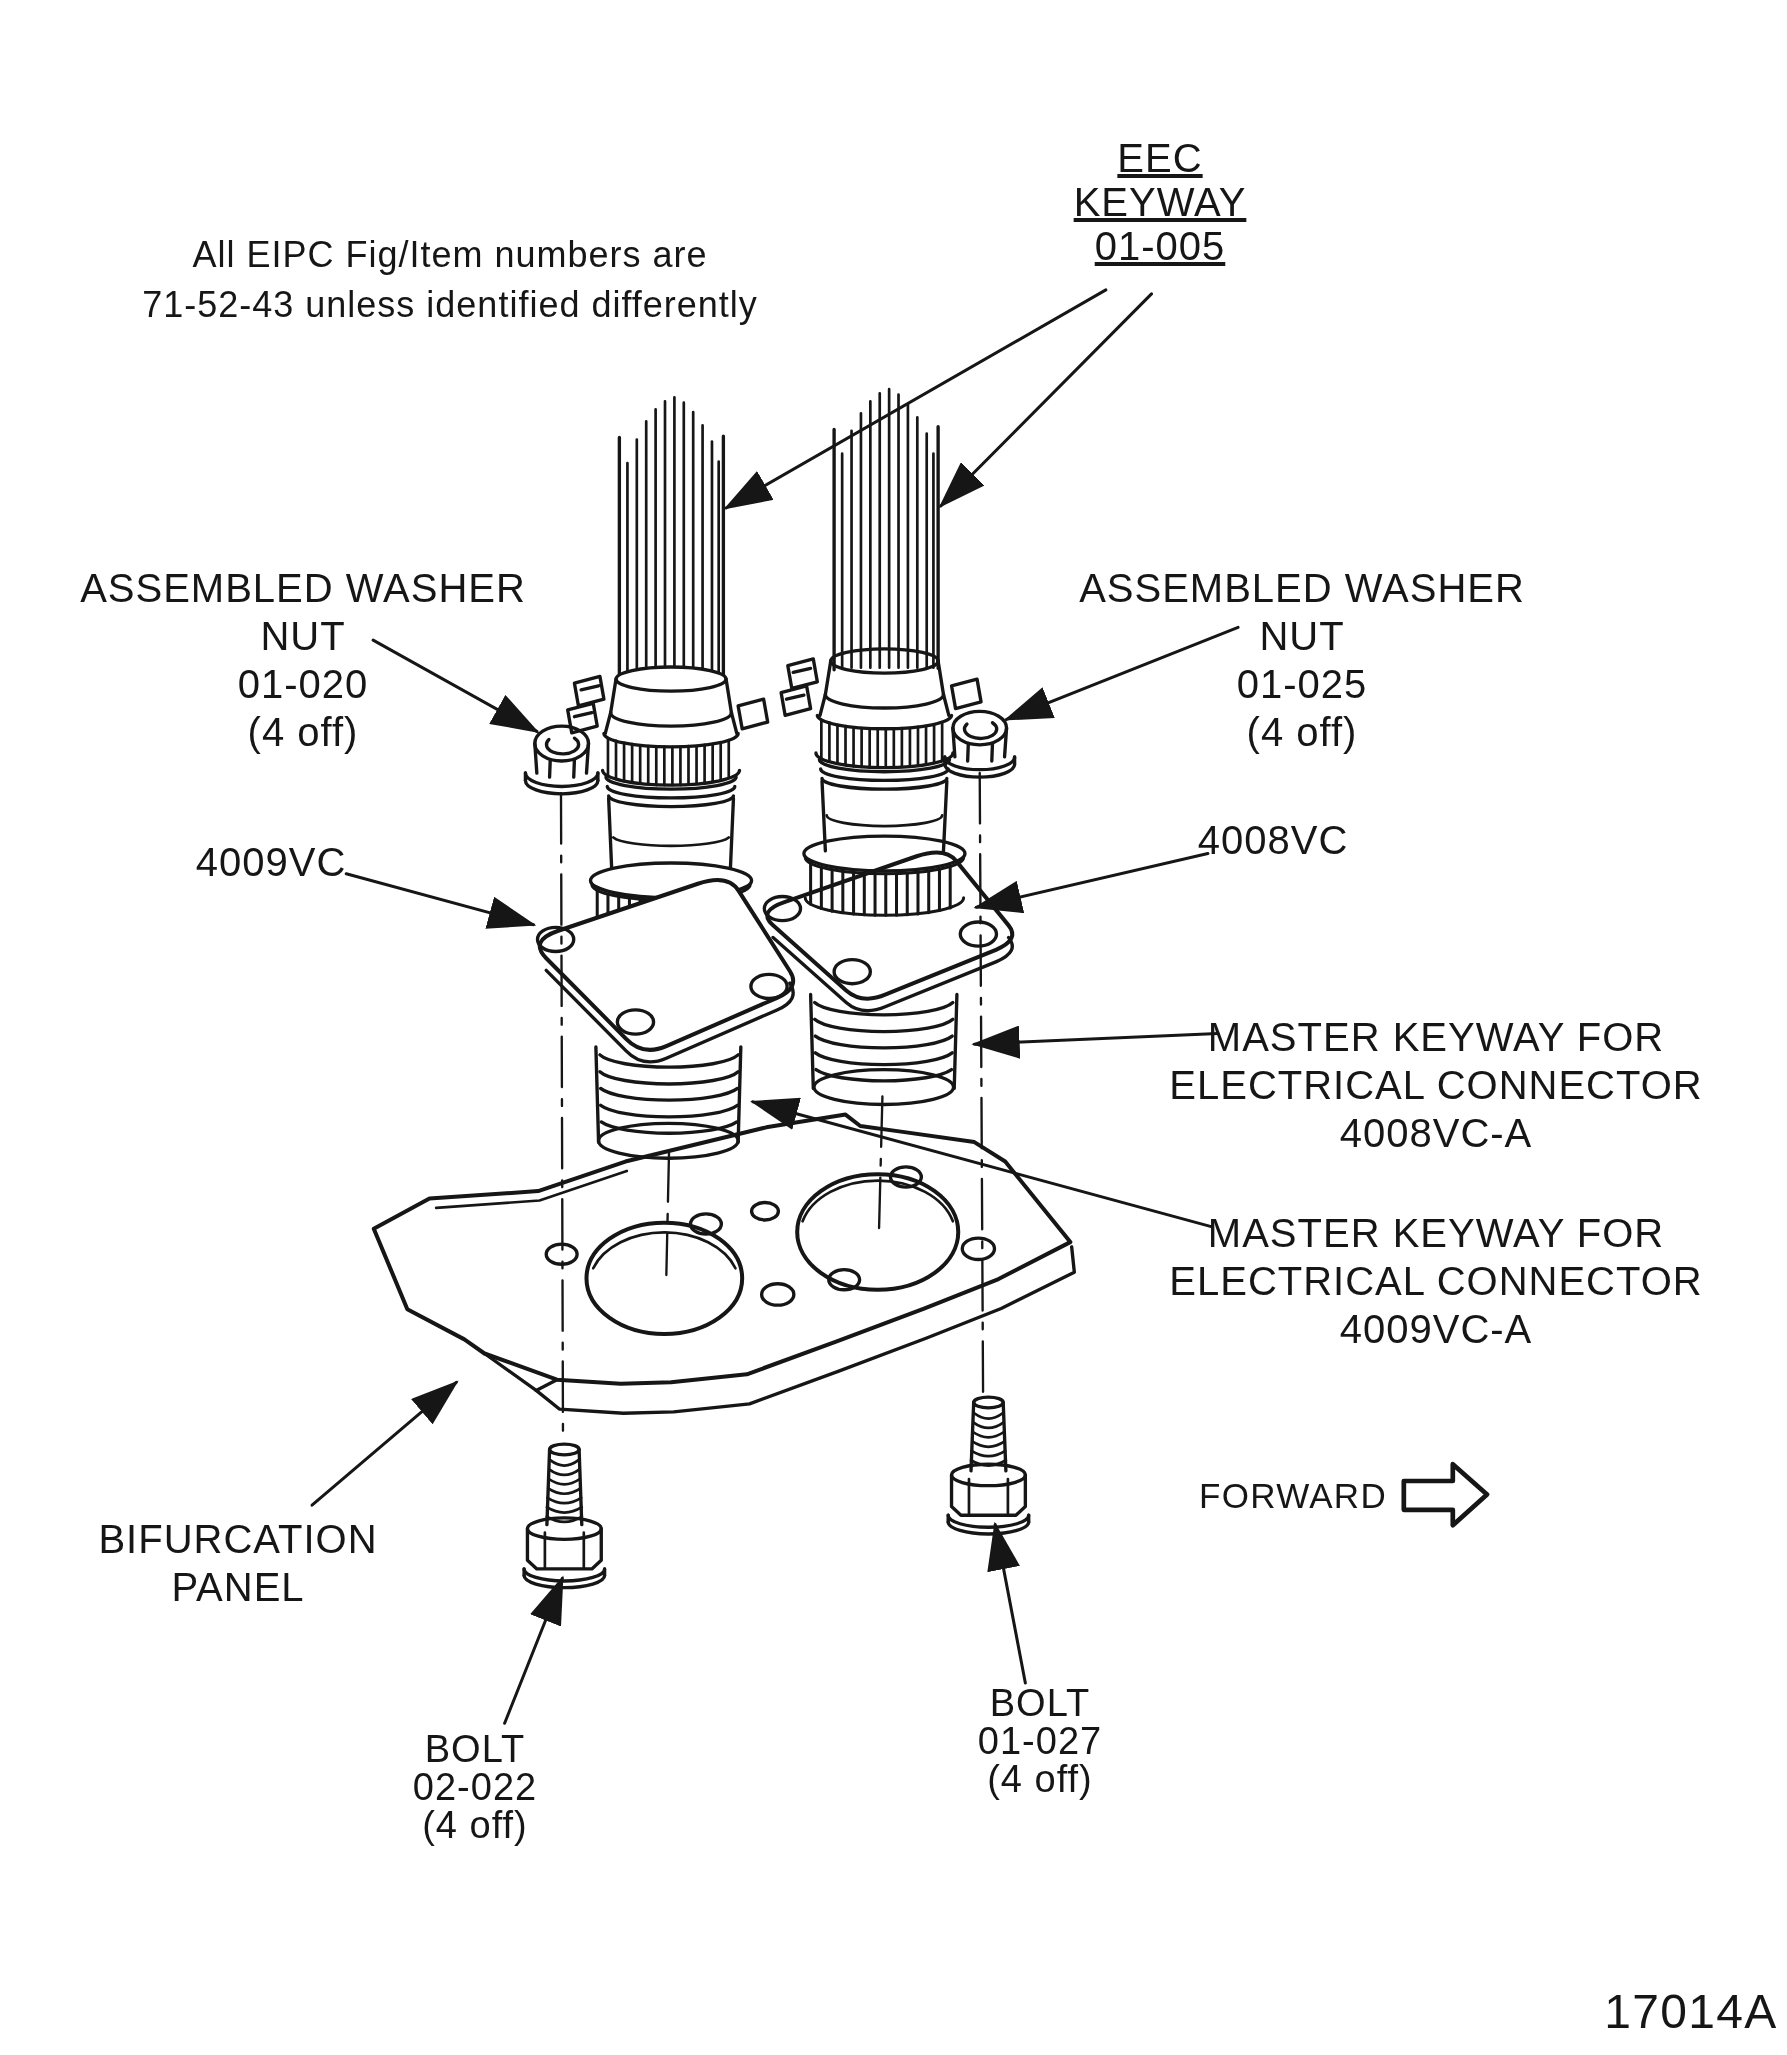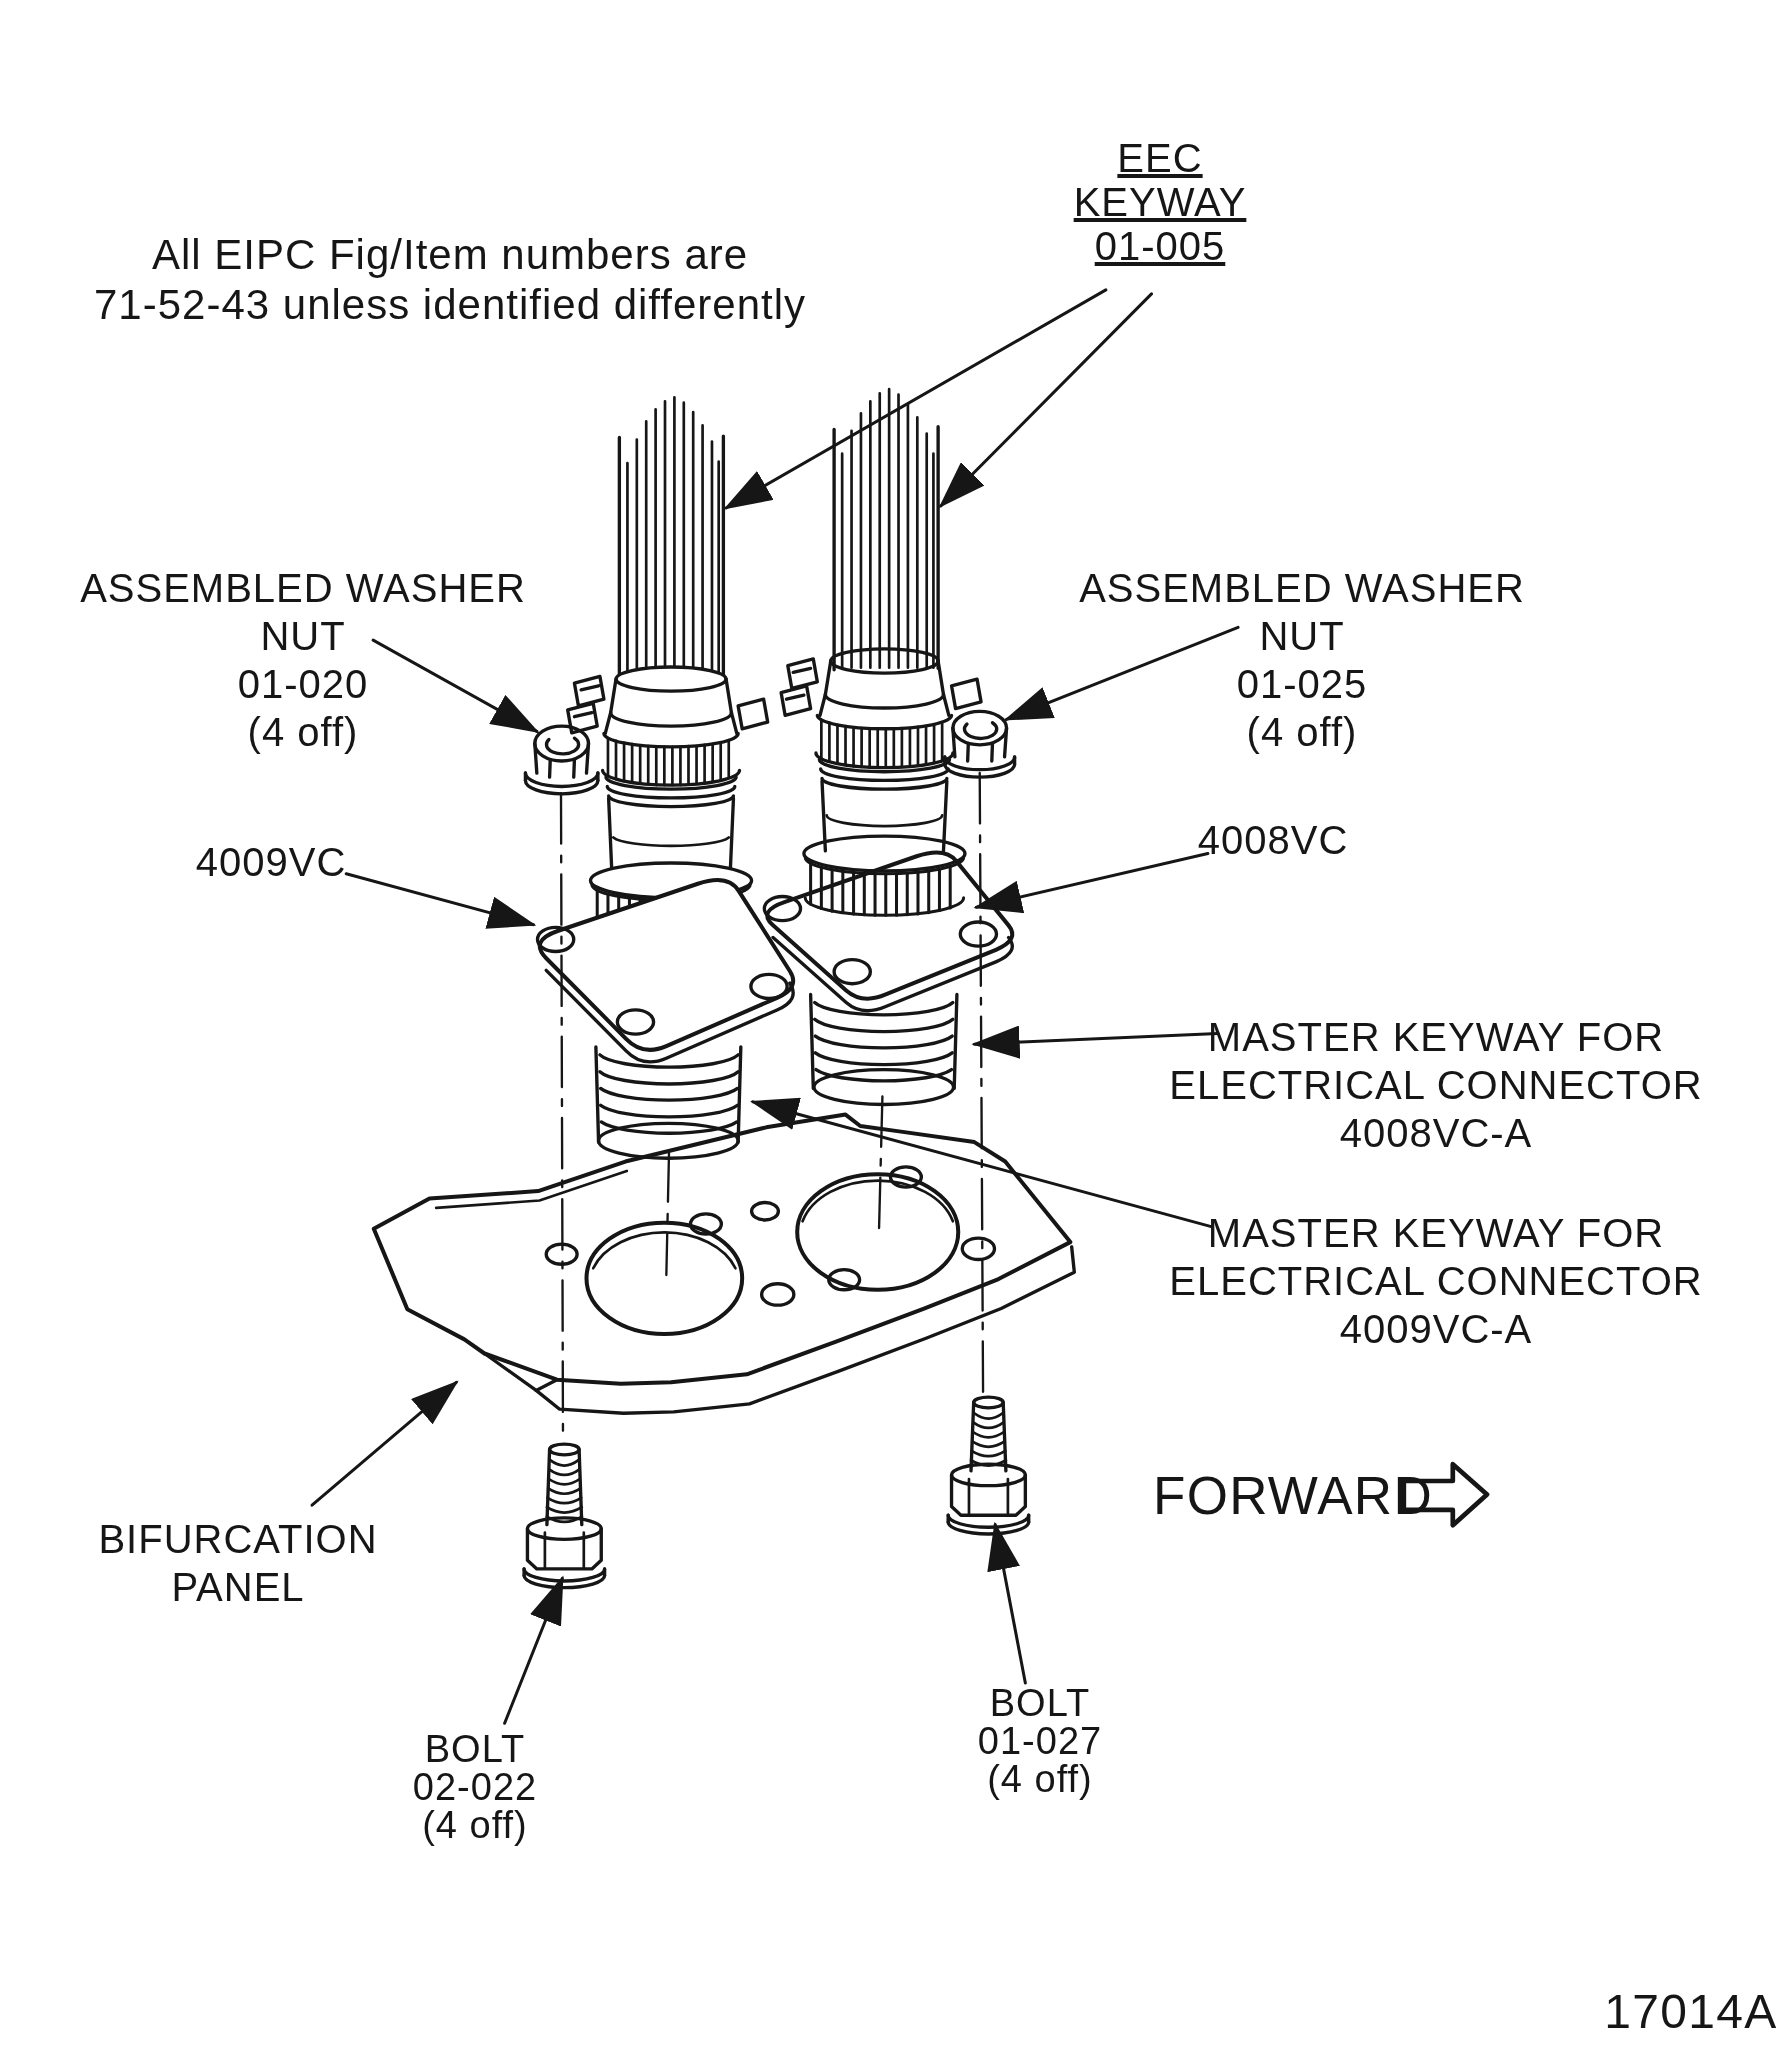--- a/index.html
+++ b/index.html
@@ -4,22 +4,22 @@
 <style>
   :root{ --ink:#161616; --paper:#ffffff; }
   html,body{margin:0;padding:0;background:#e8e8e8;}
   .page{position:relative;width:1787px;height:2056px;background:var(--paper);
         font-family:"Liberation Sans", sans-serif;color:var(--ink);overflow:hidden;}
   .art{position:absolute;inset:0;}
   .lbl{position:absolute;transform:translate(-50%,-50%);text-align:center;
        font-size:40px;line-height:48px;letter-spacing:1px;color:var(--ink);white-space:nowrap;}
   .lbl.tight{line-height:44px;}
   .lbl.small{font-size:38px;line-height:38px;}
-  .lbl.note{font-size:42px;line-height:50px;}
-  .lbl.fwd{font-size:53px;letter-spacing:1.3px;}
+  .lbl.note{font-size:36px;line-height:50px;}
+  .lbl.fwd{font-size:35px;letter-spacing:1.3px;}
   .lbl.code{font-size:48px;letter-spacing:1.3px;}
 </style>
 </head>
 <body>
 
 <div class="page">
 
   <svg class="art" viewBox="0 0 2663 3063" fill="none" stroke="#161616" stroke-width="6" stroke-linecap="round" stroke-linejoin="round">
     <defs>
       <marker id="ah" markerWidth="17" markerHeight="11" refX="15" refY="5.5" orient="auto" markerUnits="strokeWidth">

